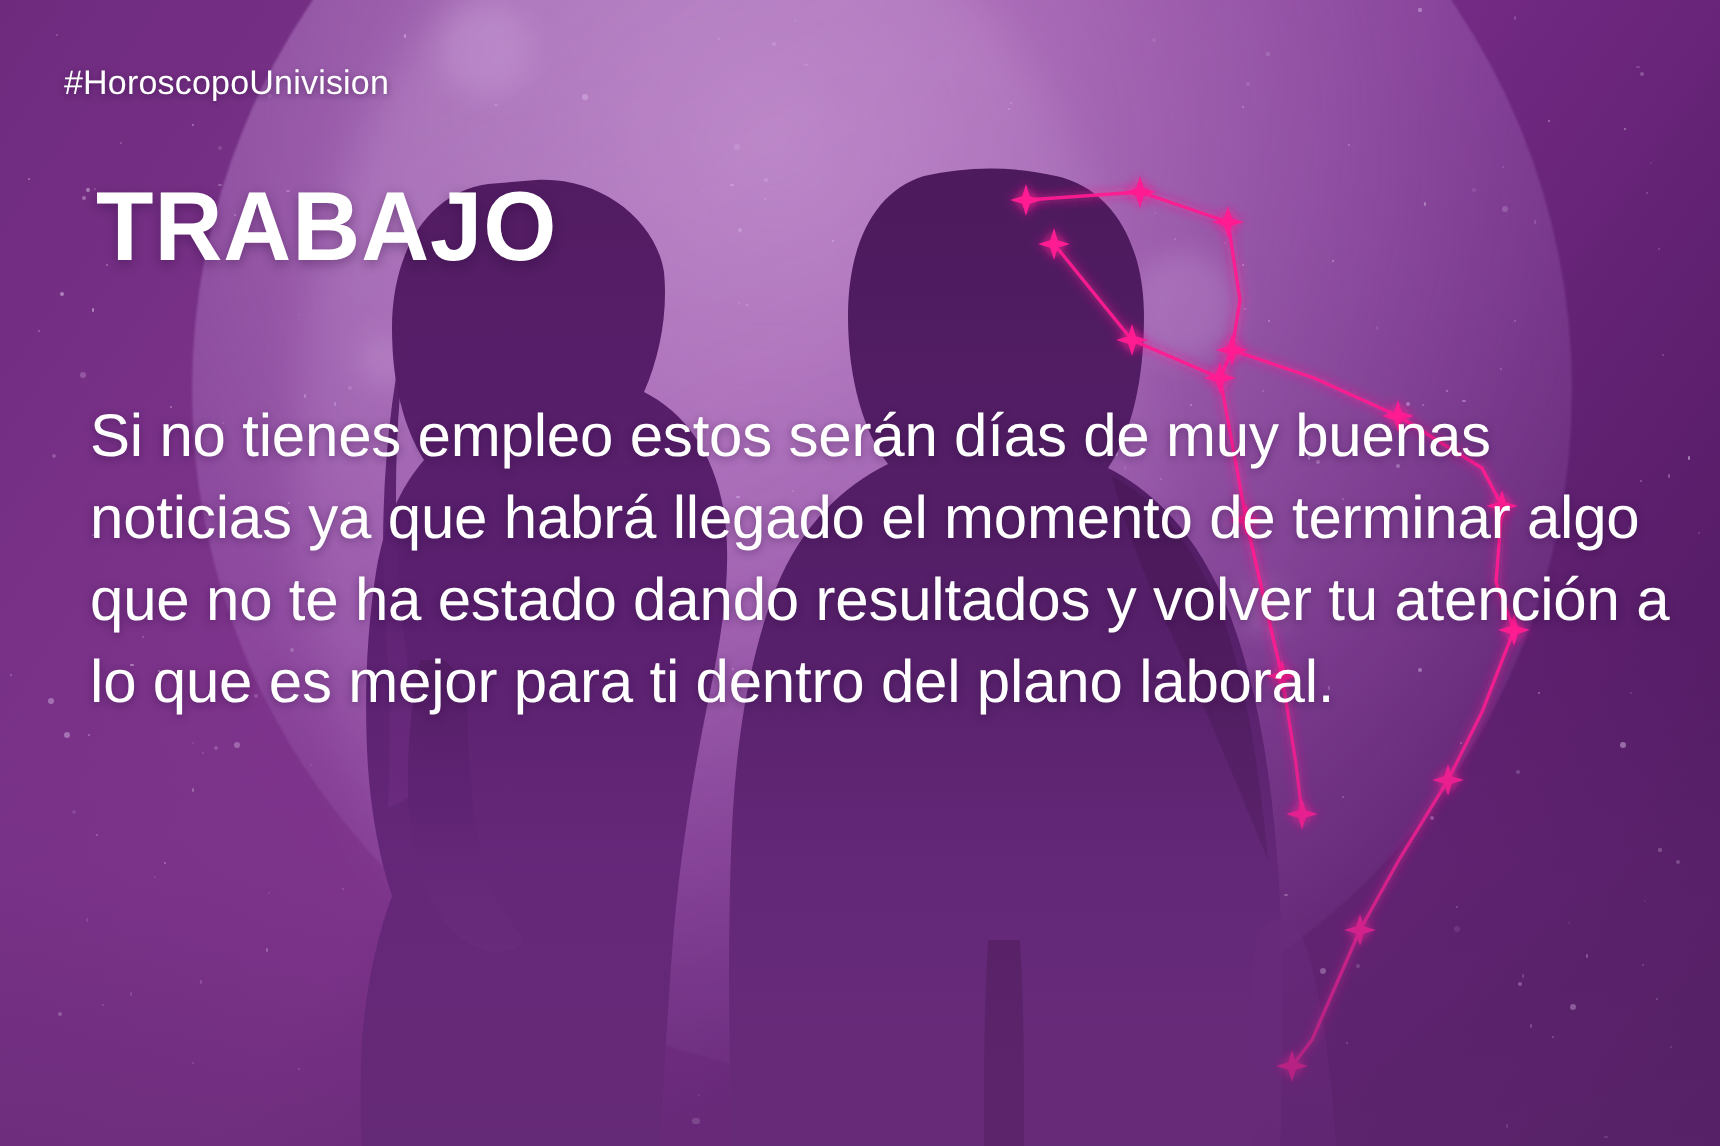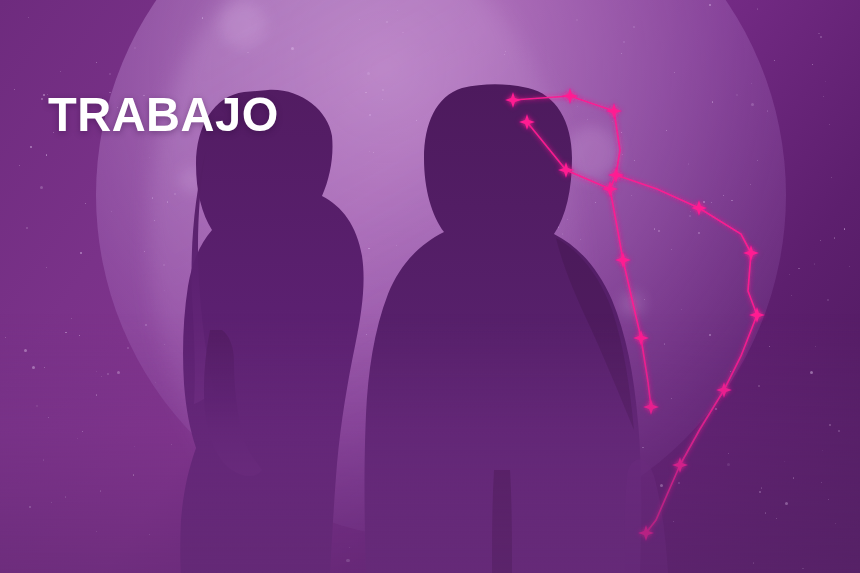--- a/index.html
+++ b/index.html
@@ -562,17 +562,19 @@
       <use href="#starglyph" x="566" y="170"></use>
       <use href="#starglyph" x="610" y="189"></use>
       <use href="#starglyph" x="623" y="260"></use>
       <use href="#starglyph" x="641" y="338"></use>
       <use href="#starglyph" x="651" y="407"></use>
     </g>
   </svg>
 
   <div class="haze"></div>
 
+  <div class="hashtag">#HoroscopoUnivision</div>
 
   <div class="title">TRABAJO</div>
 
+  <div class="body-copy">Si no tienes empleo estos serán días de muy buenas noticias ya que habrá llegado el momento de terminar algo que no te ha estado dando resultados y volver tu atención a lo que es mejor para ti dentro del plano laboral.</div>
 
 </div>
 
 </body></html>

